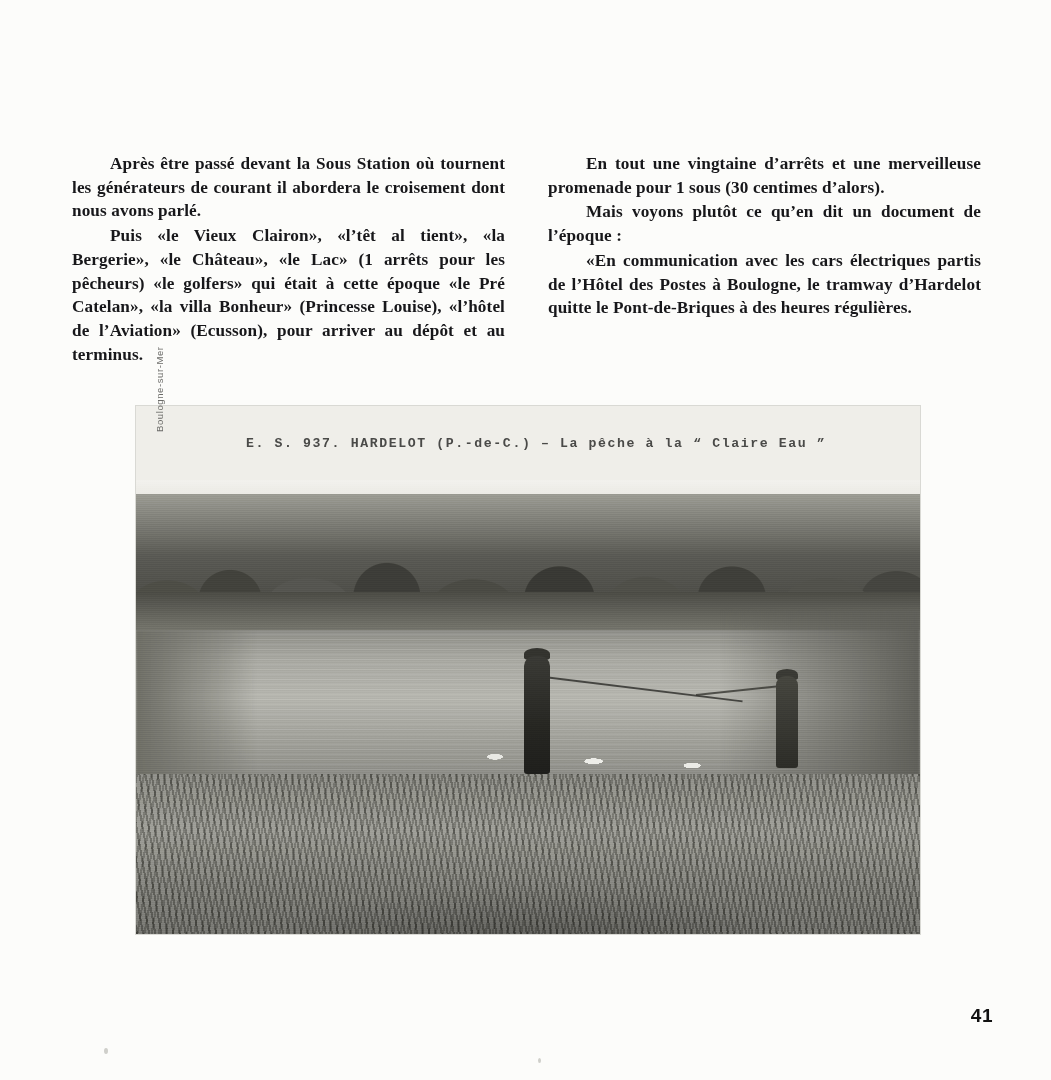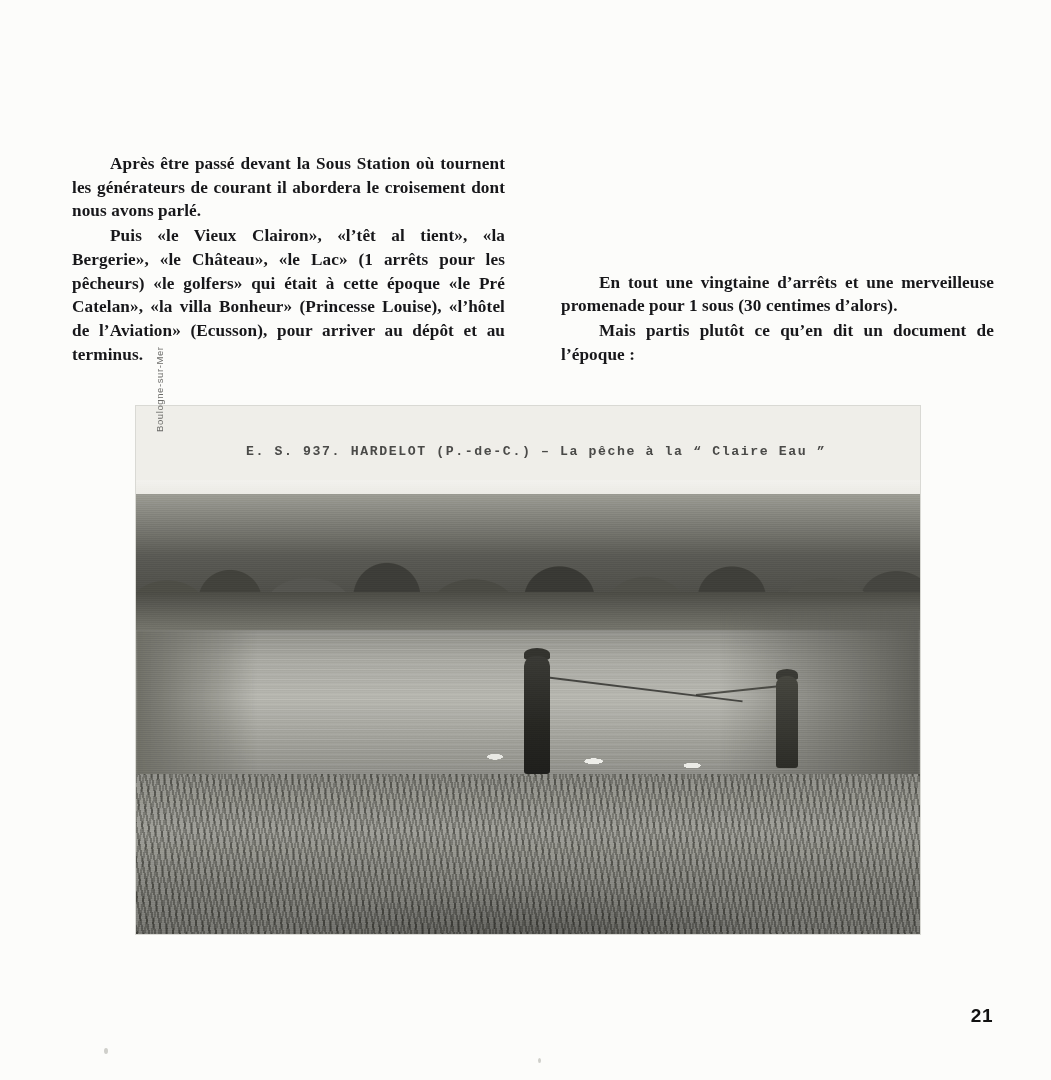--- a/index.html
+++ b/index.html
@@ -23,22 +23,21 @@
     inset: 0;
     background: #fcfcfa;
   }
 
   .columns {
     position: absolute;
     top: 152px;
     left: 72px;
     width: 925px;
     display: flex;
-    gap: 56px;
-    align-items: flex-end;
+    gap: 43px;
   }
   .col {
     width: 433px;
   }
   .col p {
     margin: 0 0 1px 0;
     text-indent: 38px;
     text-align: justify;
     font-size: 17.2px;
     line-height: 1.38;
@@ -68,21 +67,20 @@
   .photo-caption {
     position: absolute;
     left: 110px;
     top: 30px;
     font-family: "Liberation Mono", monospace;
     font-size: 13.2px;
     letter-spacing: 1.6px;
     color: #4a4a48;
     white-space: nowrap;
     font-weight: 700;
-    margin-top: 8px;
   }
   .photo-credit {
     position: absolute;
     left: 18px;
     top: 26px;
     font-size: 9.5px;
     letter-spacing: 0.6px;
     color: #6b6b68;
     transform: rotate(-90deg);
     transform-origin: left top;
@@ -253,21 +251,22 @@
 
   <div class="columns">
 
     <div class="col">
       <p>Après être passé devant la Sous Station où tournent les générateurs de courant il abordera le croisement dont nous avons parlé.</p>
       <p>Puis «le Vieux Clairon», «l’têt al tient», «la Bergerie», «le Château», «le Lac» (1 arrêts pour les pêcheurs) «le golfers» qui était à cette époque «le Pré Catelan», «la villa Bonheur» (Princesse Louise), «l’hôtel de l’Aviation» (Ecusson), pour arriver au dépôt et au terminus.</p>
     </div>
 
     <div class="col">
       <p>En tout une vingtaine d’arrêts et une merveilleuse promenade pour 1 sous (30 centimes d’alors).</p>
-      <p>Mais partis plutôt ce qu’en dit un document de l’époque :</p>
+      <p>Mais voyons plutôt ce qu’en dit un document de l’époque :</p>
+      <p>«En communication avec les cars électriques partis de l’Hôtel des Postes à Boulogne, le tramway d’Hardelot quitte le Pont-de-Briques à des heures régulières.</p>
     </div>
 
   </div>
 
   <figure class="photo-wrap" style="margin:0;">
     <div class="photo-caption-band"></div>
     <div class="photo-credit">Boulogne-sur-Mer</div>
     <div class="photo-caption">E. S.  937. HARDELOT (P.-de-C.) – La pêche à la “ Claire Eau ”</div>
 
     <div class="scene">
@@ -282,18 +281,18 @@
       <div class="rod-second"></div>
       <div class="angler angler-main-hat"></div>
       <div class="angler angler-main"></div>
       <div class="angler angler-second-hat"></div>
       <div class="angler angler-second"></div>
       <div class="foreground"></div>
       <div class="photo-grain"></div>
     </div>
   </figure>
 
-  <div class="folio">21</div>
+  <div class="folio">41</div>
 
   <div class="speck" style="left:104px; top:1048px; width:4px; height:6px;"></div>
   <div class="speck" style="left:538px; top:1058px; width:3px; height:5px;"></div>
 
 </div>
 
 </body></html>

